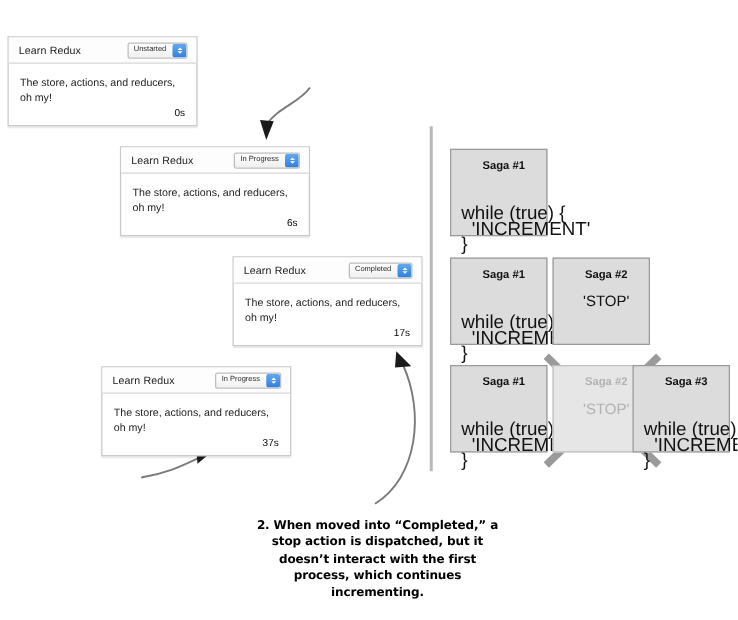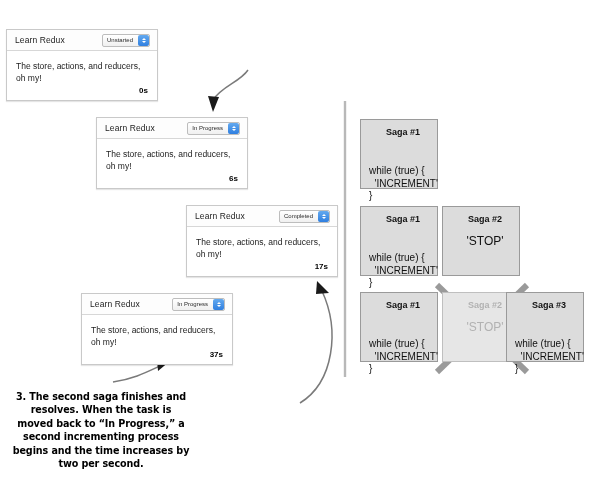--- a/index.html
+++ b/index.html
@@ -92,41 +92,41 @@
   .card-desc {
     font-size: 8.5px;
     line-height: 12px;
     color: #1c1c1c;
   }
   .card-time {
     position: absolute;
     right: 9px;
     bottom: 5px;
     font-size: 8px;
-    font-weight: bold;
+    font-weight: normal;
     color: #000;
   }
 
   
   .saga {
     position: absolute;
     background: #dcdcdc;
     border: 1px solid #9a9a9a;
     box-sizing: border-box;
     padding: 7px 0 6px 8px;
   }
   .saga-title {
     font-size: 9px;
     font-weight: bold;
     text-align: center;
     color: #111;
     margin-bottom: 8px;
   }
   .saga-code {
-    font-size: 10px;
+    font-size: 15px;
     line-height: 12.5px;
     color: #111;
     white-space: pre;
     margin-top: 28px;
   }
   .saga-center {
     font-size: 12px;
     text-align: center;
     color: #111;
     margin-top: 10px;
@@ -284,16 +284,16 @@
     <div class="saga-center">'STOP'</div>
   </div>
   <div class="saga" style="left:506px; top:292px; width:78px; height:70px;">
     <div class="saga-title">Saga #3</div>
     <div class="saga-code">while (true) {
   'INCREMENT'
 }</div>
   </div>
 
 
-
-  <div class="note" style="left:12px; top:390px; width:178px;">3. The second saga finishes and resolves. When the task is moved back to “In Progress,” a second incrementing process begins and the time increases by two per second.</div>
+  <div class="note" style="left:203px; top:414px; width:198px;">2. When moved into “Completed,” a stop action is dispatched, but it doesn’t interact with the first process, which continues incrementing.</div>
+
 
 </div>
 
 </body></html>

